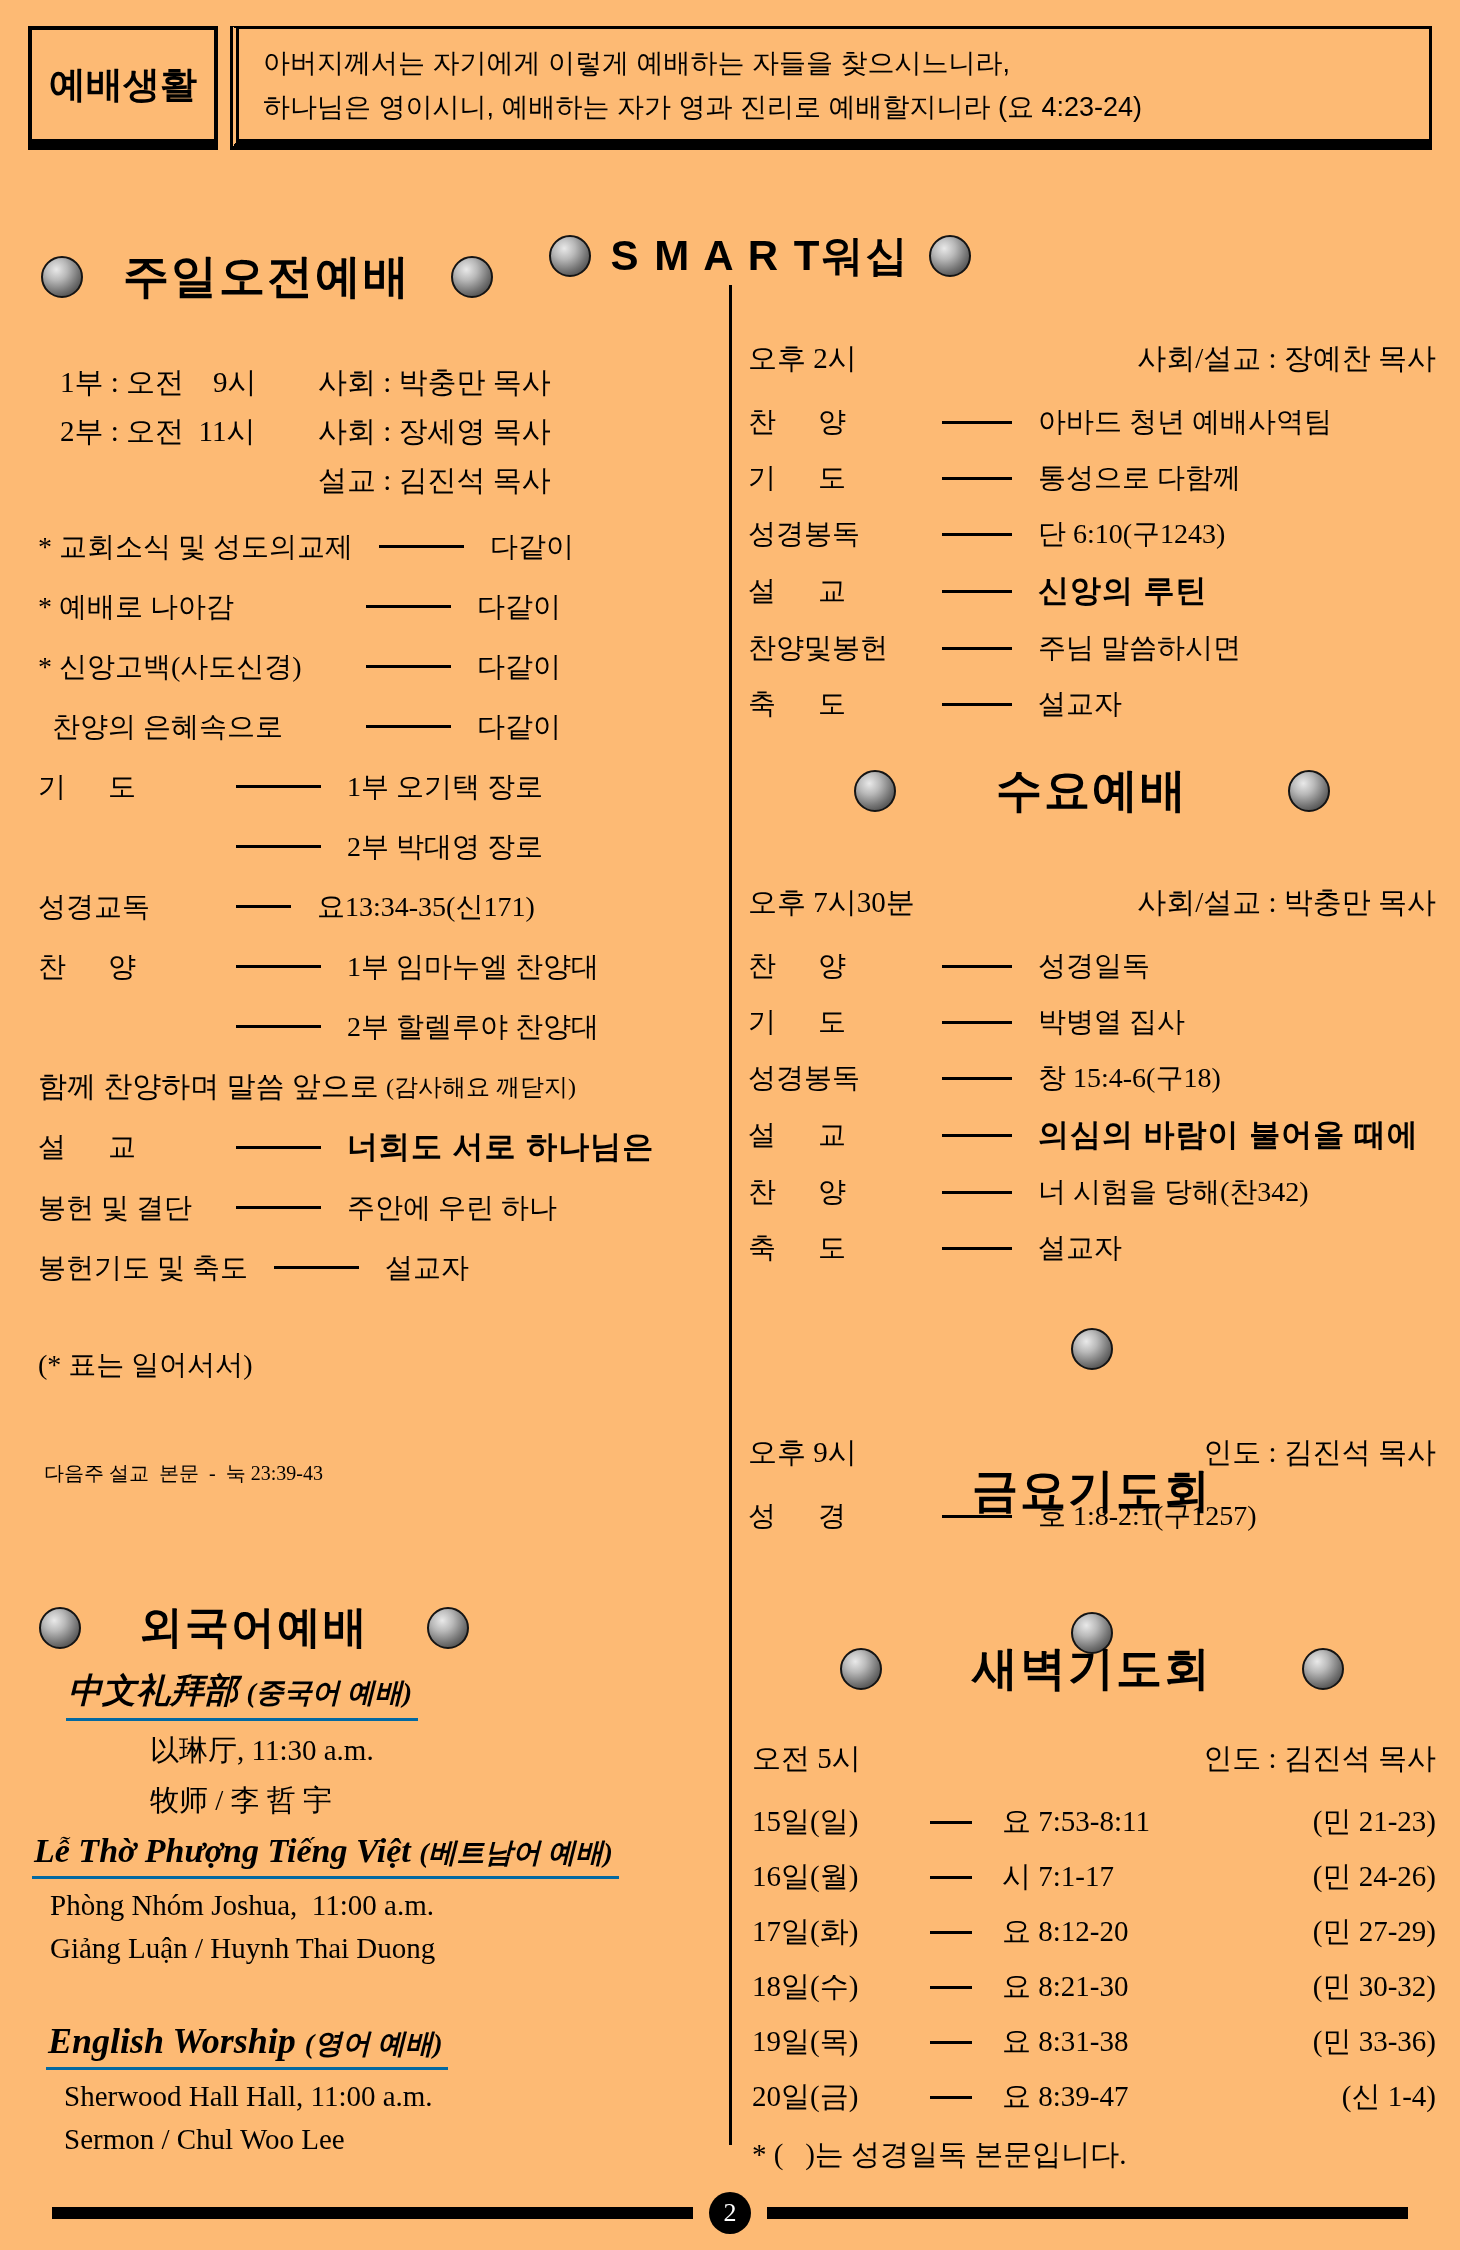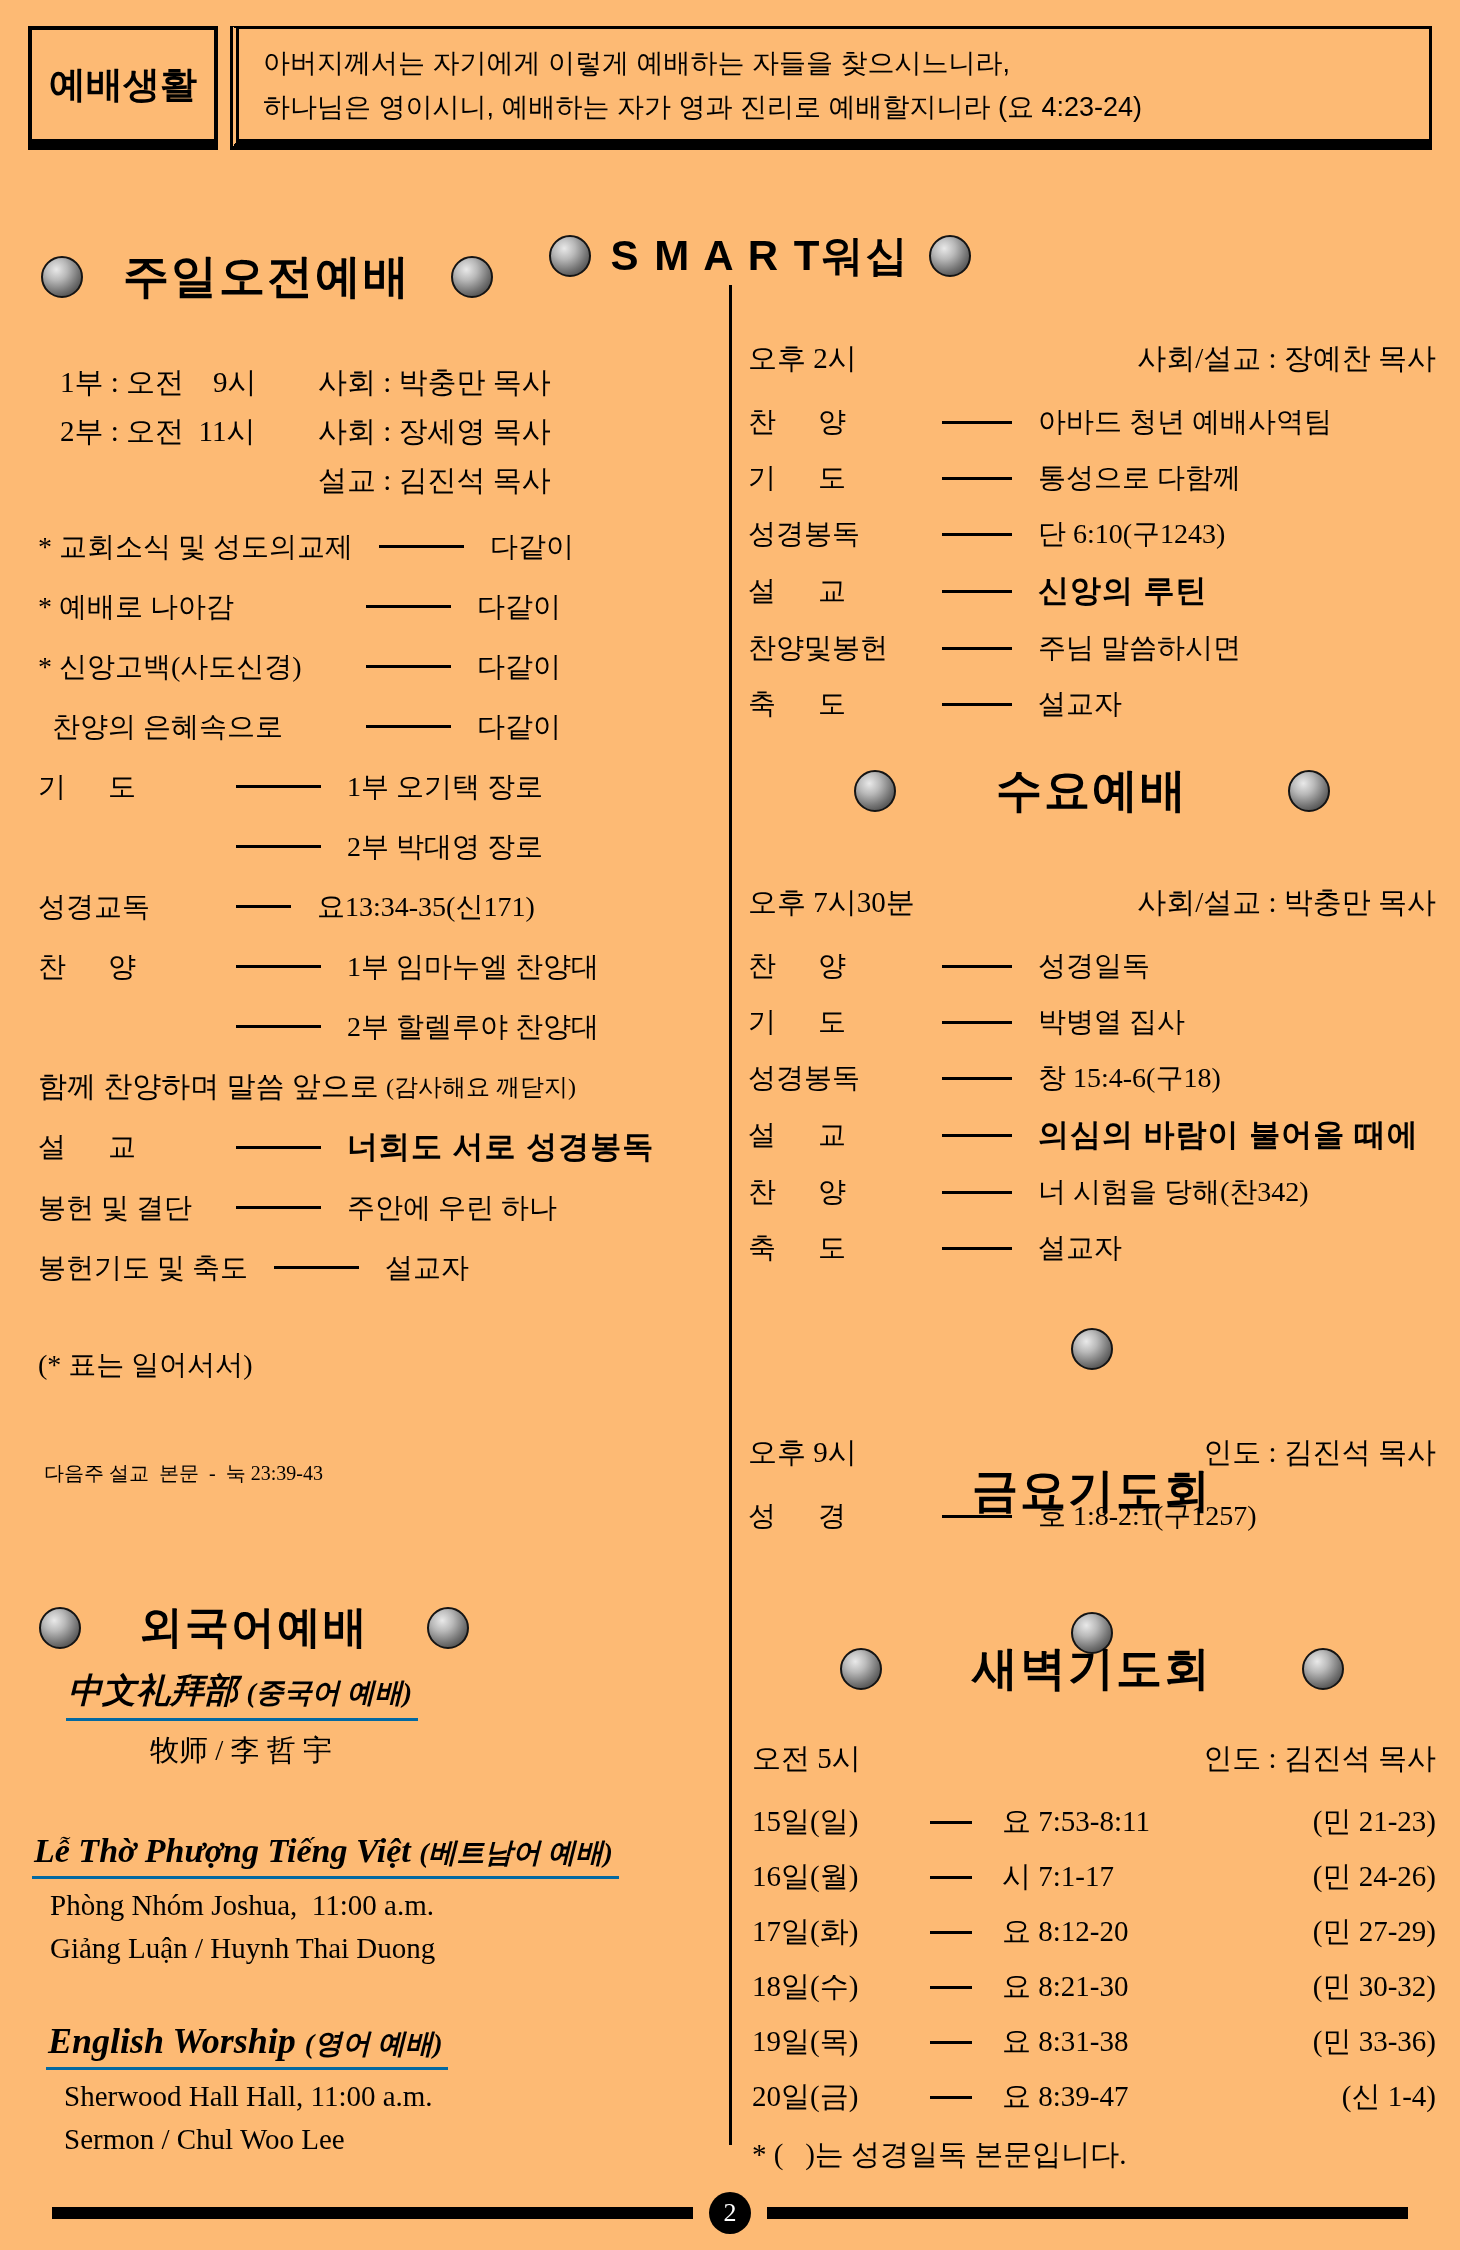--- a/index.html
+++ b/index.html
@@ -194,21 +194,21 @@
         <span class="dash d85"></span>
         <span class="val">2부 할렐루야 찬양대</span>
       </div>
       <div class="row">
         <span class="praise-main">함께 찬양하며 말씀 앞으로 </span>
         <span class="praise-paren">(감사해요 깨닫지)</span>
       </div>
       <div class="row">
         <span class="lbl lw2">설      교</span>
         <span class="dash d85"></span>
-        <span class="val-b">너희도 서로 성경봉독</span>
+        <span class="val-b">너희도 서로 하나님은</span>
       </div>
       <div class="row">
         <span class="lbl lw2">봉헌 및 결단</span>
         <span class="dash d85"></span>
         <span class="val">주안에 우린 하나</span>
       </div>
       <div class="row">
         <span class="lbl lw2">봉헌기도 및 축도</span>
         <span class="dash d85"></span>
         <span class="val">설교자</span>
@@ -219,20 +219,21 @@
     <div class="next-week pre">다음주 설교  본문  -  눅 23:39-43</div>
 
     <div class="sec-title foreign-title">
       <span class="sphere"></span>
       <span class="txt">외국어예배</span>
       <span class="sphere"></span>
     </div>
 
     <div class="f-block f-cn">
       <span class="f-head"><span class="fh-main">中文礼拜部 </span><span class="fh-paren">(중국어 예배)</span></span>
+      <div class="f-line f-ind">以琳厅, 11:30 a.m.</div>
       <div class="f-line f-ind">牧师 / 李 哲 宇</div>
     </div>
 
     <div class="f-block f-vn">
       <span class="f-head"><span class="fh-main">Lễ Thờ Phượng Tiếng Việt </span><span class="fh-paren">(베트남어 예배)</span></span>
       <div class="f-line f-ind2">Phòng Nhóm Joshua,  11:00 a.m.</div>
       <div class="f-line f-ind2">Giảng Luận / Huynh Thai Duong</div>
     </div>
 
     <div class="f-block f-en">

